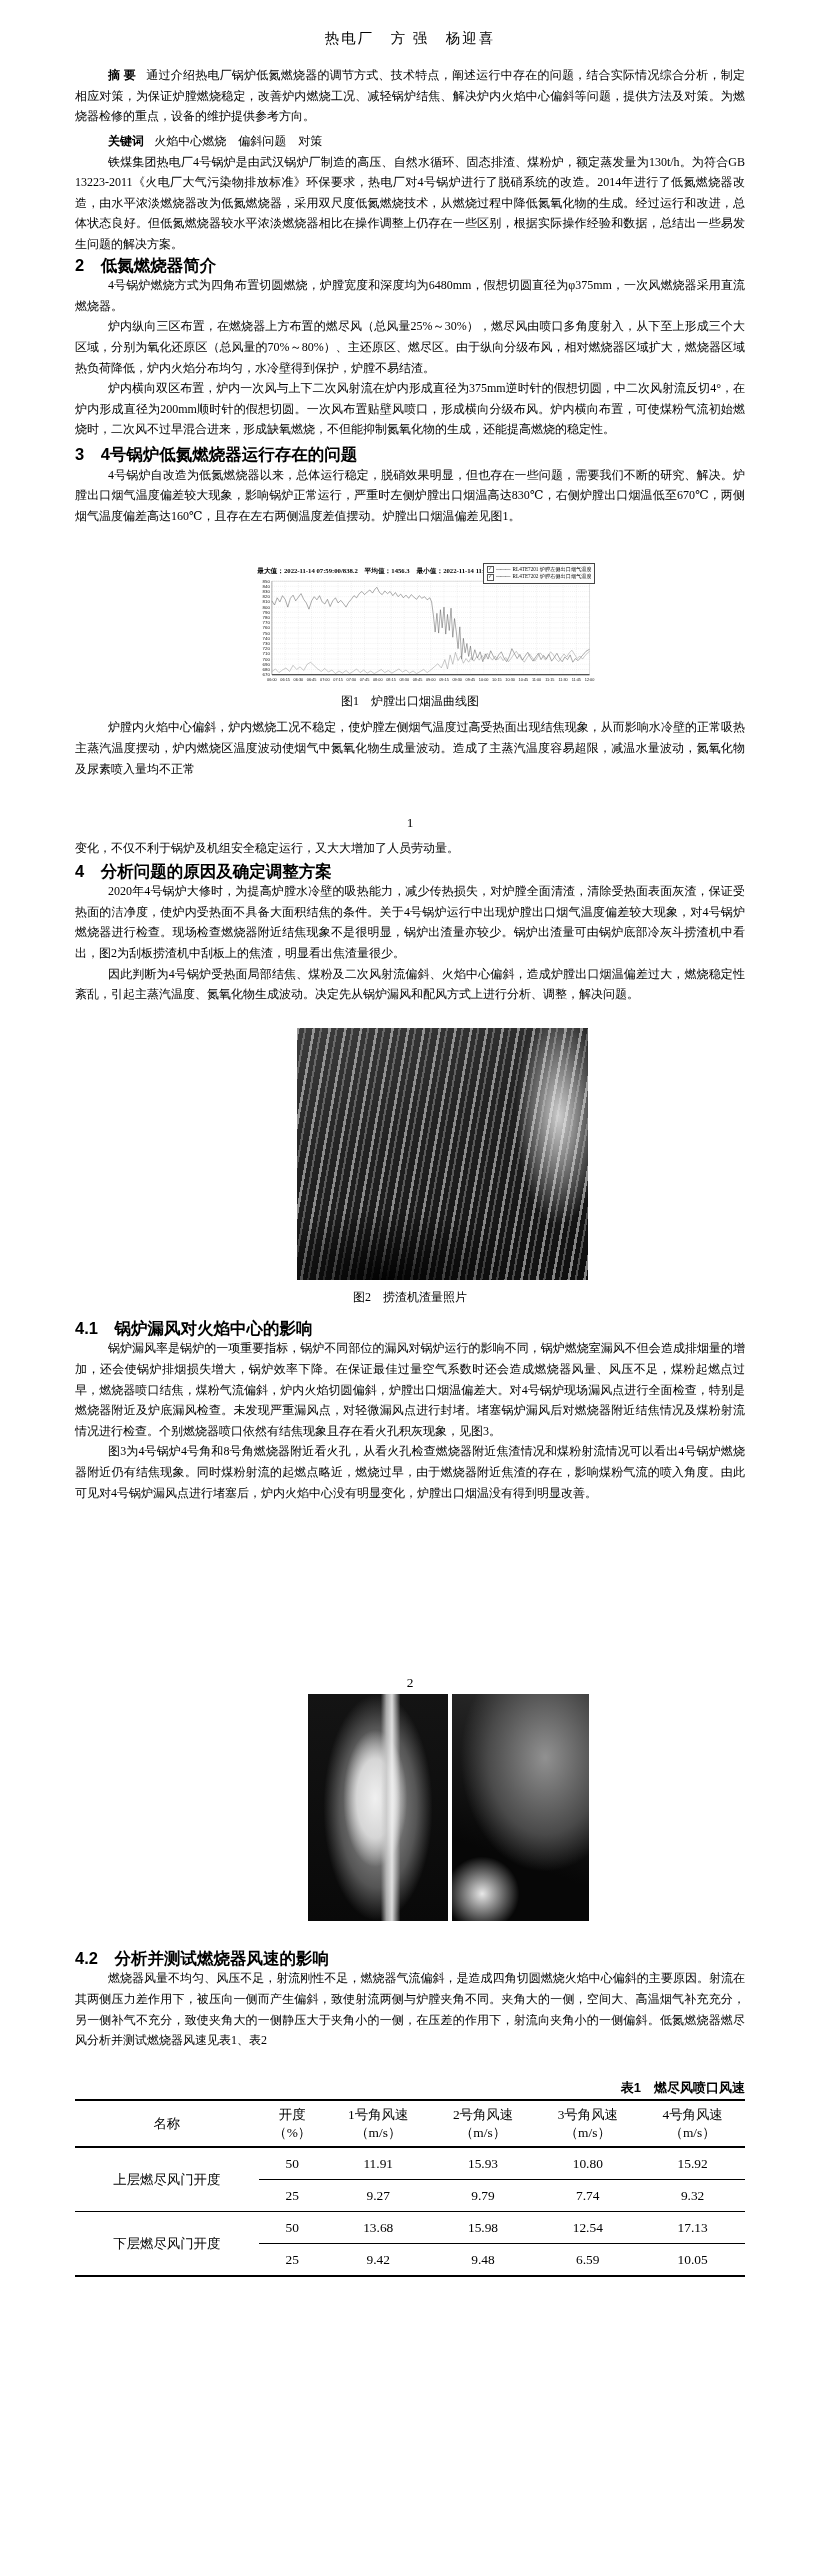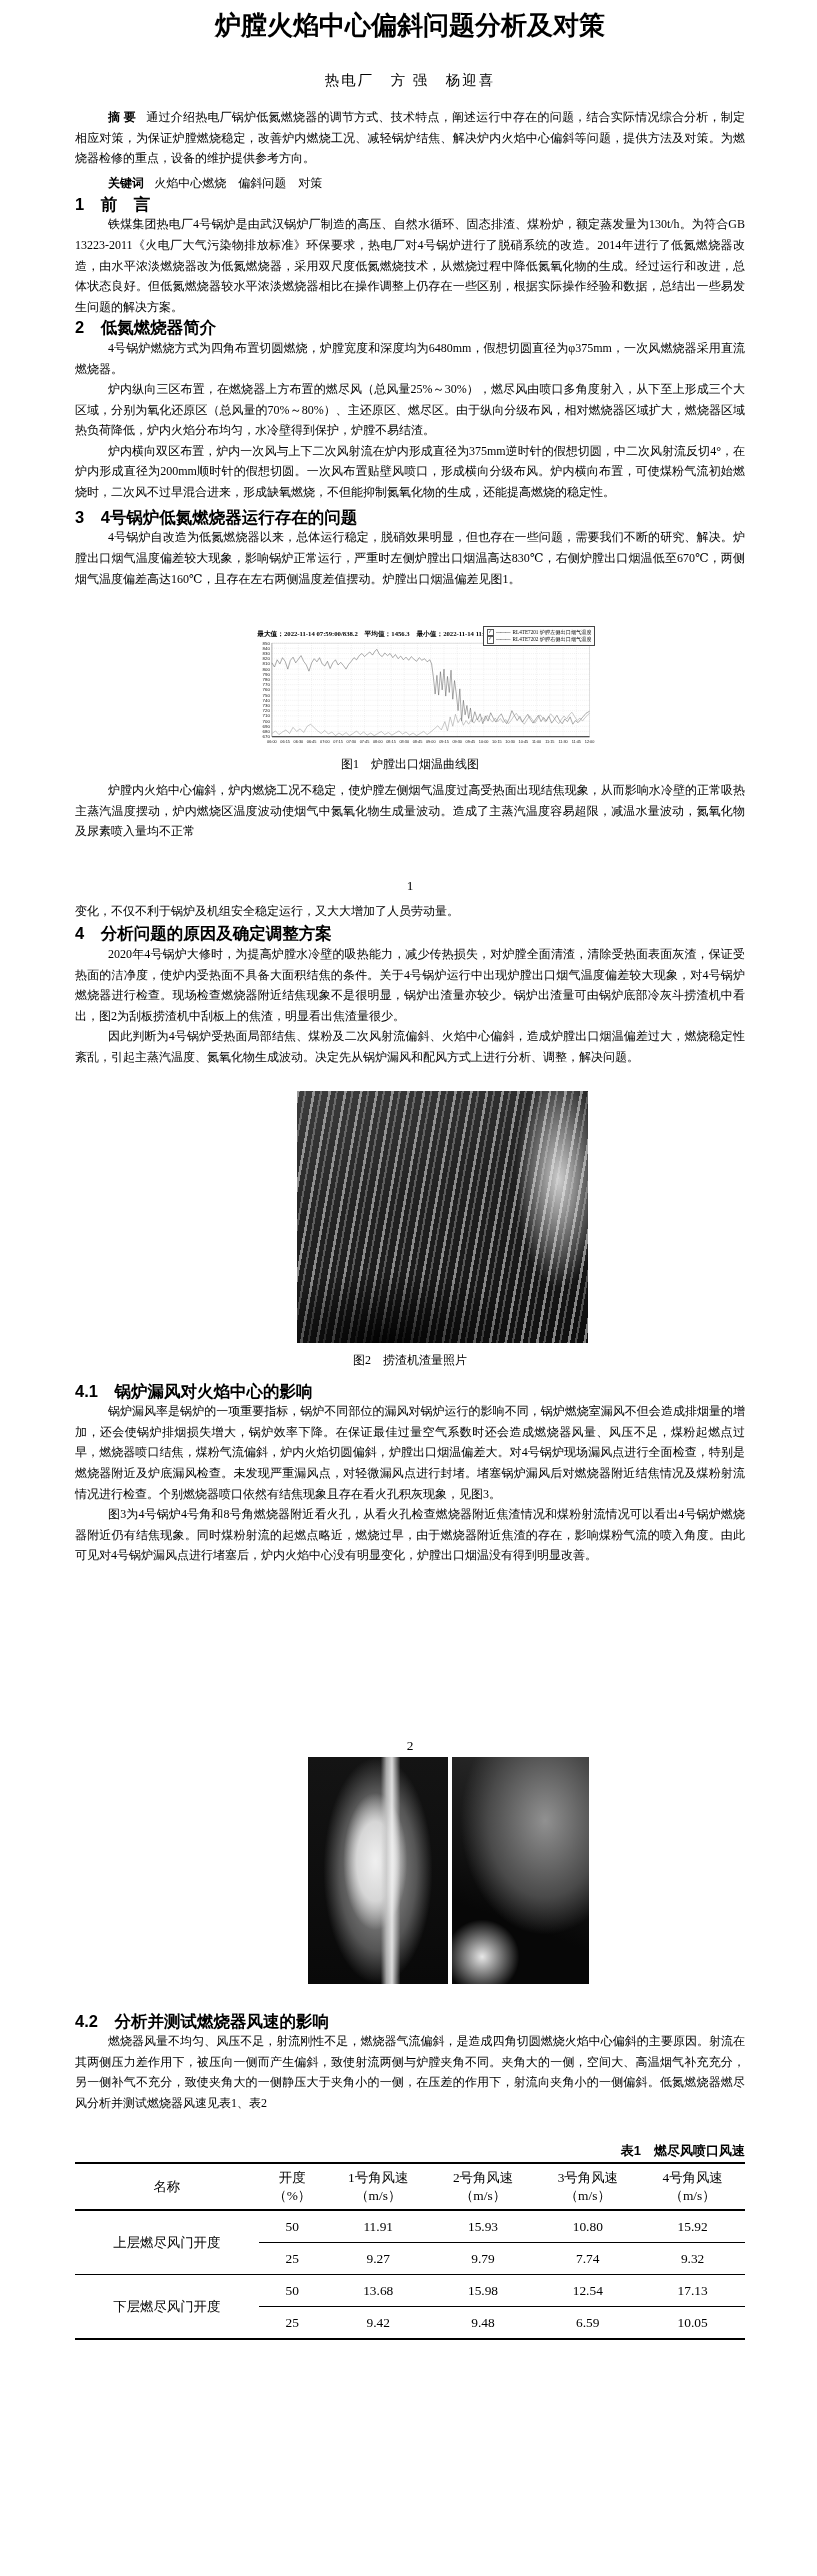--- a/index.html
+++ b/index.html
@@ -58,29 +58,27 @@
   table.datatbl td{height:29px;text-align:center;vertical-align:middle;}
   table.datatbl tr.subrow td{border-top:0.8px solid #000;}
   table.datatbl tr.groupstart td{border-top:1.3px solid #000;}
   table.datatbl td.namecell{text-align:center;}
 </style>
 </head>
 <body>
 
 <div class="doc">
 
-  <h1 class="title">炉膛火焰中心偏斜问题分析及对策</h1>
 
   <p class="authors">热电厂　方 强　杨迎喜</p>
 
   <p class="para" style="margin-top:16.5px"><b class="lbl">摘  要</b><span>通过介绍热电厂锅炉低氮燃烧器的调节方式、技术特点，阐述运行中存在的问题，结合实际情况综合分析，制定相应对策，为保证炉膛燃烧稳定，改善炉内燃烧工况、减轻锅炉结焦、解决炉内火焰中心偏斜等问题，提供方法及对策。为燃烧器检修的重点，设备的维护提供参考方向。</span></p>
 
   <p class="para" style="margin-top:4.1px"><b class="lbl">关键词</b><span>火焰中心燃烧　偏斜问题　对策</span></p>
 
-  <h2 class="hd">1　前　言</h2>
   <p class="para">铁煤集团热电厂4号锅炉是由武汉锅炉厂制造的高压、自然水循环、固态排渣、煤粉炉，额定蒸发量为130t/h。为符合GB 13223-2011《火电厂大气污染物排放标准》环保要求，热电厂对4号锅炉进行了脱硝系统的改造。2014年进行了低氮燃烧器改造，由水平浓淡燃烧器改为低氮燃烧器，采用双尺度低氮燃烧技术，从燃烧过程中降低氮氧化物的生成。经过运行和改进，总体状态良好。但低氮燃烧器较水平浓淡燃烧器相比在操作调整上仍存在一些区别，根据实际操作经验和数据，总结出一些易发生问题的解决方案。</p>
 
   <h2 class="hd">2　低氮燃烧器简介</h2>
   <p class="para">4号锅炉燃烧方式为四角布置切圆燃烧，炉膛宽度和深度均为6480mm，假想切圆直径为φ375mm，一次风燃烧器采用直流燃烧器。</p>
   <p class="para">炉内纵向三区布置，在燃烧器上方布置的燃尽风（总风量25%～30%），燃尽风由喷口多角度射入，从下至上形成三个大区域，分别为氧化还原区（总风量的70%～80%）、主还原区、燃尽区。由于纵向分级布风，相对燃烧器区域扩大，燃烧器区域热负荷降低，炉内火焰分布均匀，水冷壁得到保护，炉膛不易结渣。</p>
   <p class="para">炉内横向双区布置，炉内一次风与上下二次风射流在炉内形成直径为375mm逆时针的假想切圆，中二次风射流反切4°，在炉内形成直径为200mm顺时针的假想切圆。一次风布置贴壁风喷口，形成横向分级布风。炉内横向布置，可使煤粉气流初始燃烧时，二次风不过早混合进来，形成缺氧燃烧，不但能抑制氮氧化物的生成，还能提高燃烧的稳定性。</p>
 
   <h2 class="hd" style="margin-top:4.1px">3　4号锅炉低氮燃烧器运行存在的问题</h2>
   <p class="para">4号锅炉自改造为低氮燃烧器以来，总体运行稳定，脱硝效果明显，但也存在一些问题，需要我们不断的研究、解决。炉膛出口烟气温度偏差较大现象，影响锅炉正常运行，严重时左侧炉膛出口烟温高达830℃，右侧炉膛出口烟温低至670℃，两侧烟气温度偏差高达160℃，且存在左右两侧温度差值摆动。炉膛出口烟温偏差见图1。</p>
 

